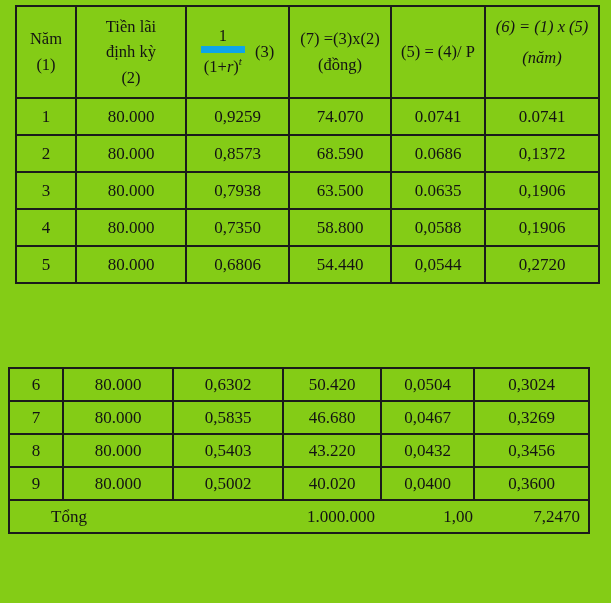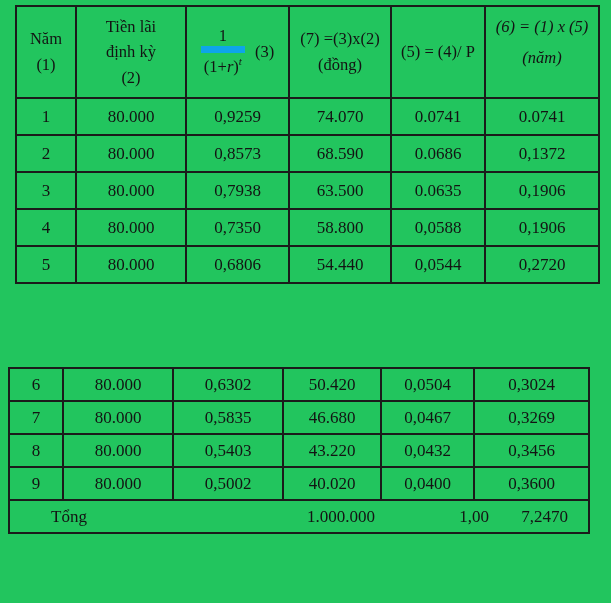--- a/index.html
+++ b/index.html
@@ -5,21 +5,21 @@
   * { box-sizing: border-box; }
   html, body { margin: 0; padding: 0; }
   body {
     width: 611px; height: 603px;
     background: #ffffff;
     font-family: "Liberation Serif", "DejaVu Serif", serif;
   }
   .page {
     position: relative;
     width: 611px; height: 603px;
-    background: #22c55e;
+    background: #84cc16;
     color: #131313;
     overflow: hidden;
   }
   table.t {
     position: absolute;
     border-collapse: collapse;
     table-layout: fixed;
   }
   .t th, .t td {
     border: 2px solid #1b1b1b;
@@ -55,22 +55,22 @@
   .frac .den sup { font-size: 11px; }
   .fsuffix { font-size: 16.5px; }
   
   .totalcell { position: relative; height: 33px; }
   .totalcell span {
     position: absolute; top: 50%; transform: translateY(-50%);
     white-space: nowrap;
   }
   .tlabel { left: 6px; margin-left: 35px; }
   .tamount { left: 282px; width: 98px; }
-  .tratio { right: 99px; }
-  .tduration { right: 20px; margin-left: 28px; }
+  .tratio { right: 115px; }
+  .tduration { right: 8px; margin-left: 28px; }
   .notecell { text-align: left !important; padding-left: 6px !important; height: 33px; }
 </style>
 </head>
 <body>
 
 <div class="page">
 
   <table class="t t1">
     <colgroup>
       <col style="width:60px">

